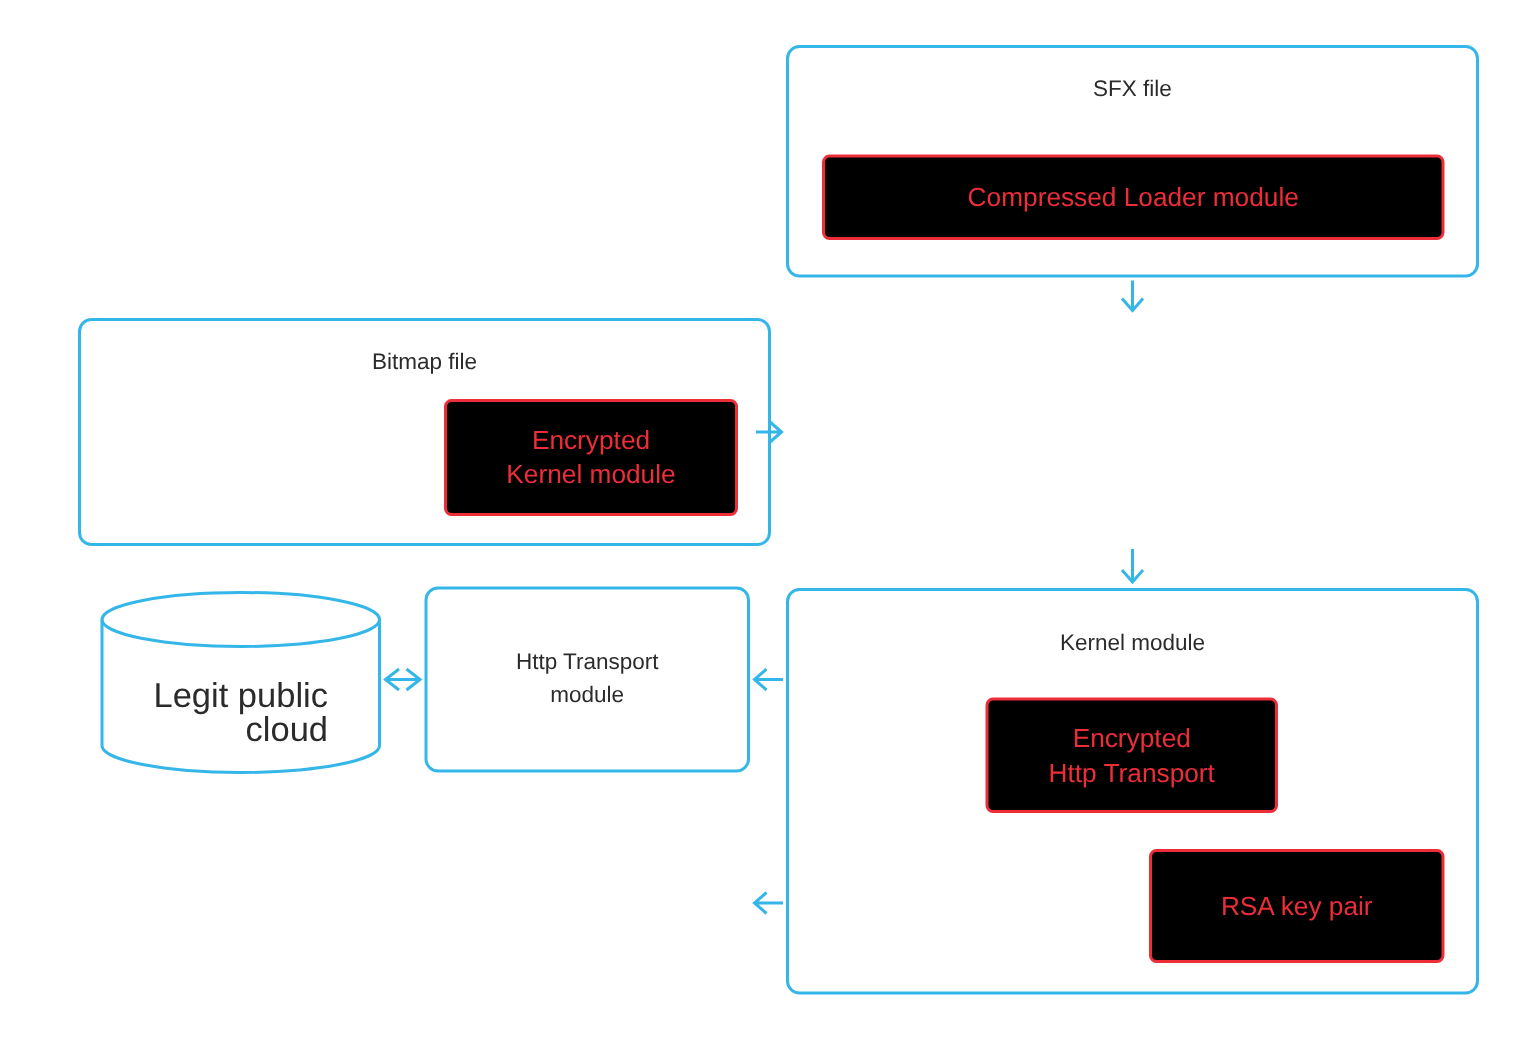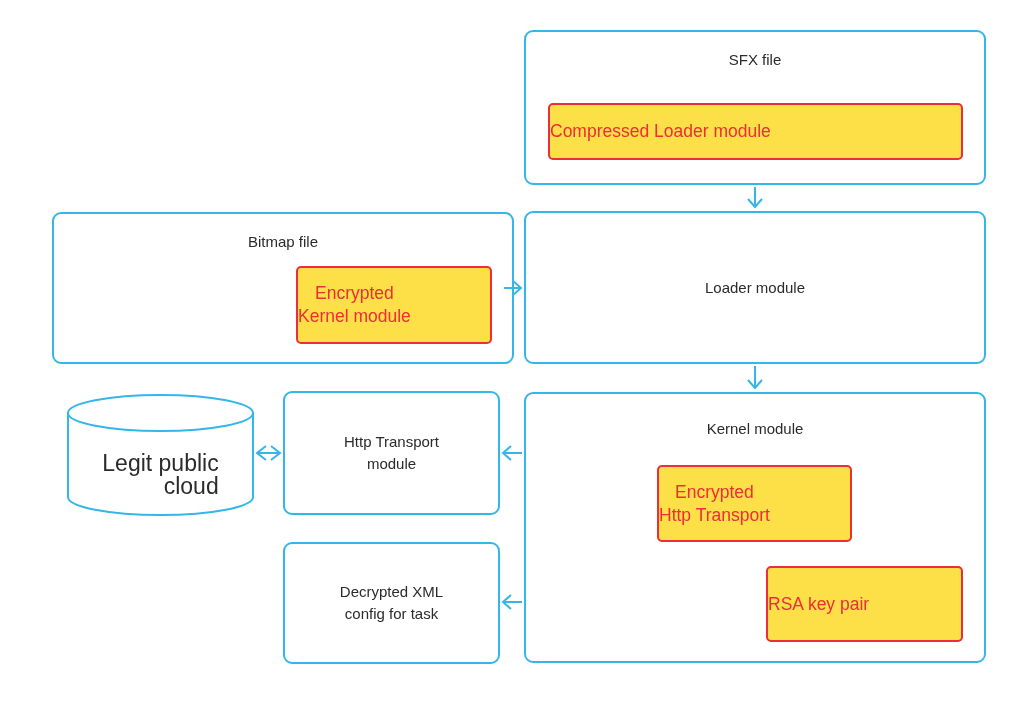--- a/index.html
+++ b/index.html
@@ -35,26 +35,27 @@
   }
   .node-title.top { top: 17px; }
   .node-title.center {
     top: 0; height: 100%;
     display: flex; align-items: center; justify-content: center;
   }
   .rednode {
     position: absolute;
     border: 2px solid var(--red);
     border-radius: 5px;
-    background: #fde047;
+    background: #000000;
     color: var(--red);
     font-size: 17.5px;
     line-height: 23px;
     display: flex;
     align-items: center;
+    justify-content: center;
     text-align: center;
     white-space: pre-line;
   }
   .arrows {
     position: absolute;
     left: 0; top: 0;
     width: 1024px; height: 705px;
     pointer-events: none;
   }
   .arrows path {
@@ -98,44 +99,37 @@
   </div>
 
   <div class="node" style="left:52px; top:212px; width:462px; height:152px;">
     <div class="node-title top">Bitmap file</div>
     <div class="rednode" style="left:242px; top:52px; width:196px; height:78px;">
       <span>Encrypted
 Kernel module</span>
     </div>
   </div>
 
-  <div class="node" style="left:524px; top:211px; width:462px; height:153px;">
-    <div class="node-title center">Loader module</div>
-  </div>
 
   <div class="node" style="left:524px; top:392px; width:462px; height:271px;">
     <div class="node-title top" style="top:24px;">Kernel module</div>
     <div class="rednode" style="left:131px; top:71px; width:195px; height:77px;">
       <span>Encrypted
 Http Transport</span>
     </div>
     <div class="rednode" style="left:240px; top:172px; width:197px; height:76px;">
       <span>RSA key pair</span>
     </div>
   </div>
 
   <div class="node" style="left:283px; top:391px; width:217px; height:124px;">
     <div class="node-title center">Http Transport
 module</div>
   </div>
 
-  <div class="node" style="left:283px; top:542px; width:217px; height:122px;">
-    <div class="node-title center">Decrypted XML
-config for task</div>
-  </div>
 
   <svg class="cyl" viewBox="0 0 189 126">
     <ellipse cx="94.5" cy="20" rx="92.5" ry="18"></ellipse>
     <path d="M2,20 L2,104 A92.5,18 0 0,0 187,104 L187,20"></path>
   </svg>
   <div class="cloud-label">Legit public
 cloud</div>
 
   <svg class="arrows" viewBox="0 0 1024 705">
     <path d="M755,187 L755,206 M748,199 L755,207 L762,199"></path>

